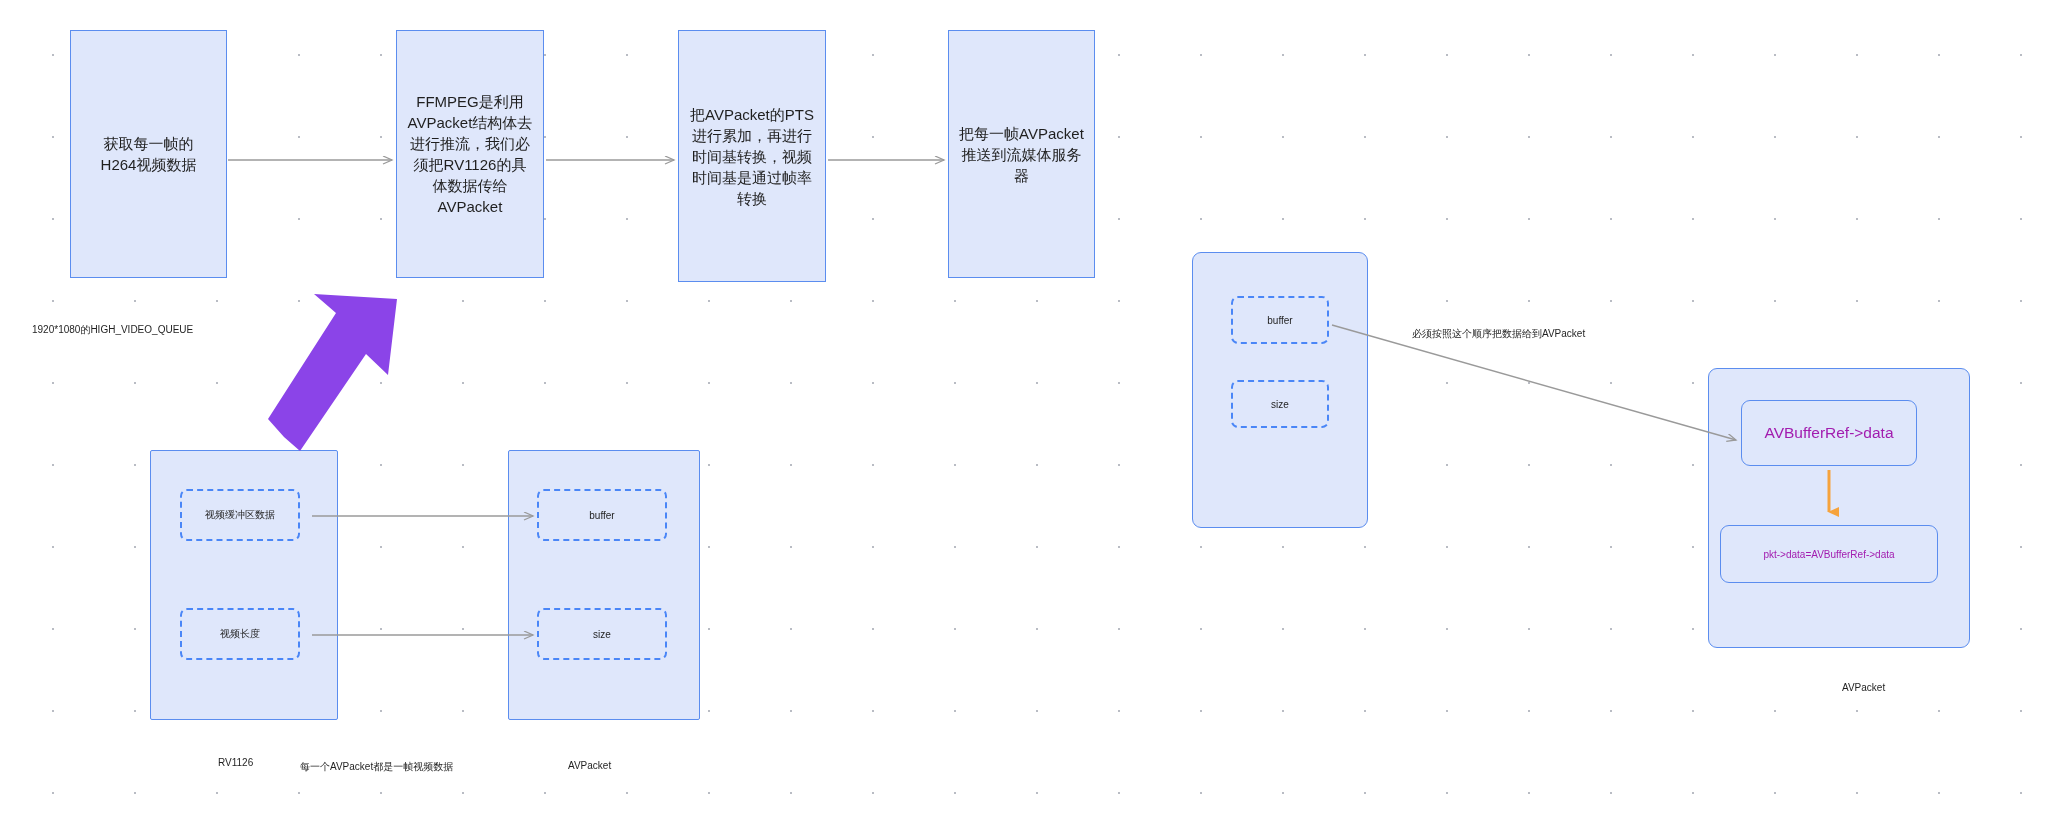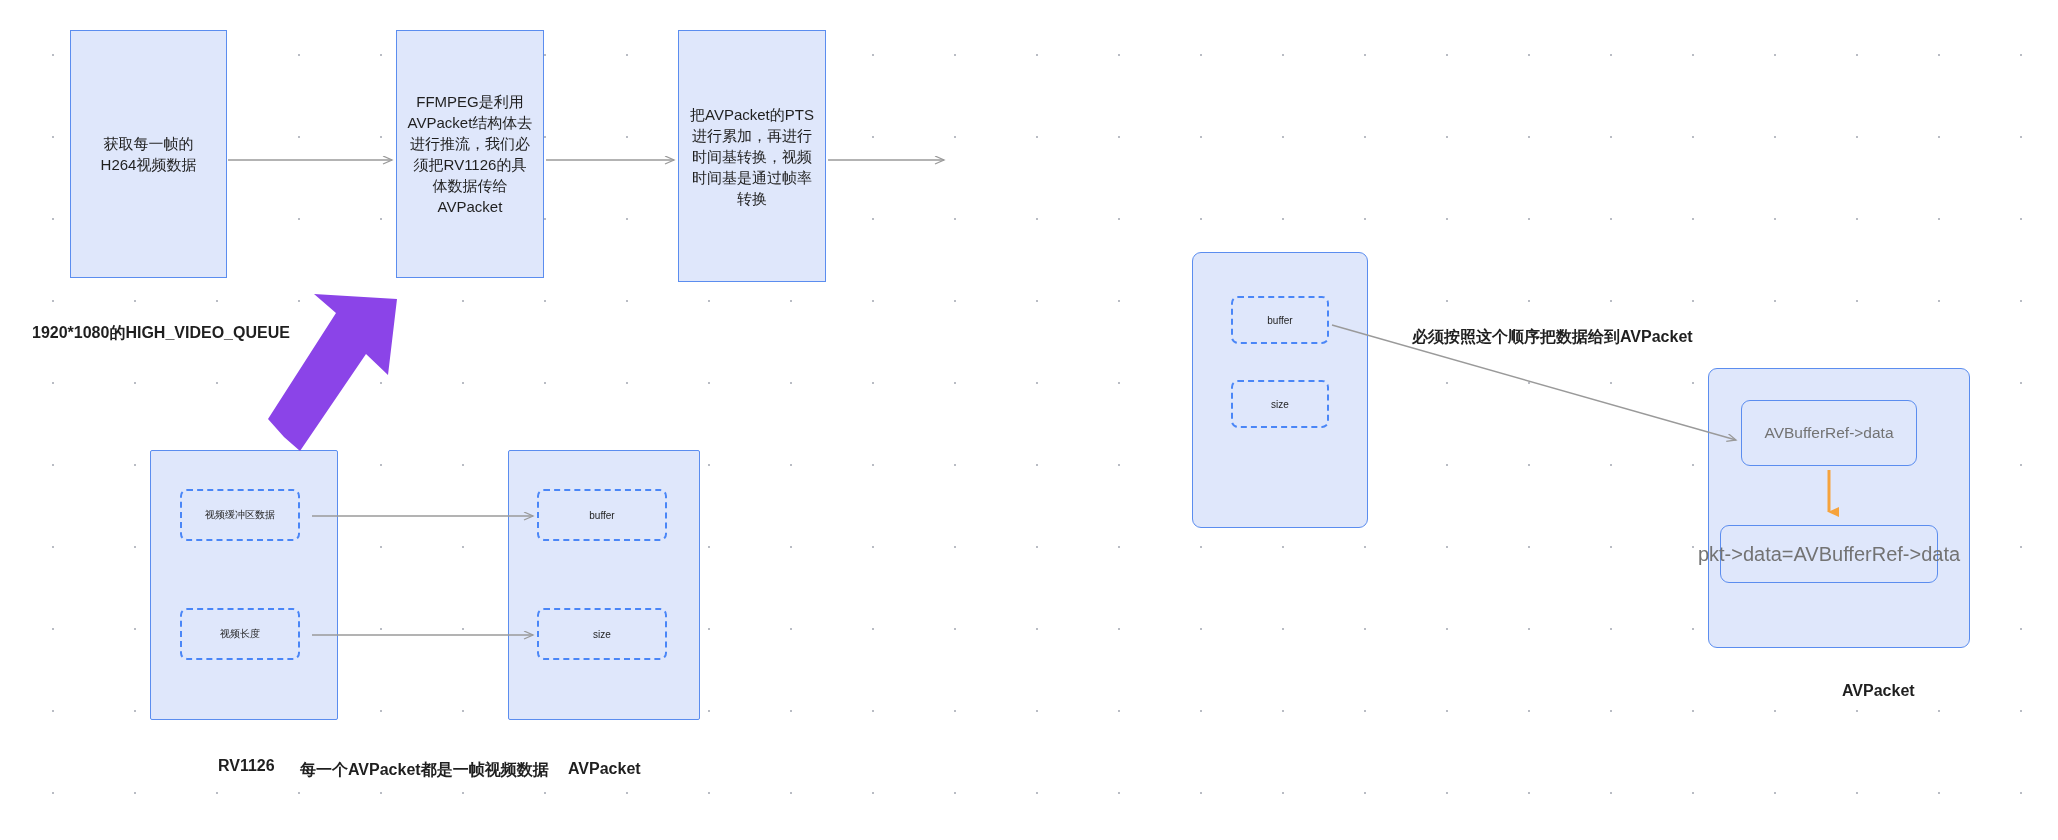--- a/index.html
+++ b/index.html
@@ -54,30 +54,29 @@
   .solid-chip{
     position:absolute;
     box-sizing:border-box;
     background:#dfe7fb;
     border:1.6px solid #5b8def;
     border-radius:9px;
     display:flex;
     align-items:center;
     justify-content:center;
     font-size:15.5px;
-    color:#737373;
+    color:#a21caf;
     text-align:center;
     white-space:nowrap;
   }
   .plain-label{
     position:absolute;
-    font-size:16px;
+    font-size:10px;
     color:#1f1f1f;
     white-space:nowrap;
-    font-weight:bold;
   }
   svg.overlay{
     position:absolute;
     left:0;top:0;
     width:2058px;height:840px;
     pointer-events:none;
     overflow:visible;
   }
 </style>
 </head>
@@ -90,20 +89,23 @@
   </div>
 
   <div class="node flow-node" style="left:396px;top:30px;width:148px;height:248px;">
     <span style="max-width:126px;">FFMPEG是利用AVPacket结构体去进行推流，我们必须把RV1126的具体数据传给AVPacket</span>
   </div>
 
   <div class="node flow-node" style="left:678px;top:30px;width:148px;height:252px;">
     <span style="max-width:126px;">把AVPacket的PTS进行累加，再进行时间基转换，视频时间基是通过帧率转换</span>
   </div>
 
+  <div class="node flow-node" style="left:948px;top:30px;width:147px;height:248px;">
+    <span style="max-width:128px;">把每一帧AVPacket推送到流媒体服务器</span>
+  </div>
 
   <div class="plain-label" style="left:32px;top:323px;">1920*1080的HIGH_VIDEO_QUEUE</div>
 
   <div class="node container-node" style="left:150px;top:450px;width:188px;height:270px;"></div>
 
   <div class="dashed-chip" style="left:180px;top:489px;width:120px;height:52px;">
     <span>视频缓冲区数据</span>
   </div>
 
   <div class="dashed-chip" style="left:180px;top:608px;width:120px;height:52px;">
@@ -138,21 +140,21 @@
 
   <div class="plain-label" style="left:1412px;top:327px;">必须按照这个顺序把数据给到AVPacket</div>
 
   <div class="node container-node rounded" style="left:1708px;top:368px;width:262px;height:280px;"></div>
 
   <div class="solid-chip" style="left:1741px;top:400px;width:176px;height:66px;">
     <span>AVBufferRef-&gt;data</span>
   </div>
 
   <div class="solid-chip" style="left:1720px;top:525px;width:218px;height:58px;">
-    <span style="font-size:20px;">pkt-&gt;data=AVBufferRef-&gt;data</span>
+    <span style="font-size:10px;">pkt-&gt;data=AVBufferRef-&gt;data</span>
   </div>
 
   <div class="plain-label" style="left:1842px;top:682px;">AVPacket</div>
 
   <svg class="overlay">
     <defs>
       <marker id="arrowGray" markerWidth="12" markerHeight="12" refX="10" refY="4" orient="auto" markerUnits="userSpaceOnUse">
         <path d="M1,0 L10,4 L1,8" fill="none" stroke="#9a9a9a" stroke-width="1.3"></path>
       </marker>
       <marker id="arrowOrange" markerWidth="14" markerHeight="14" refX="6" refY="11" orient="auto" markerUnits="userSpaceOnUse">

